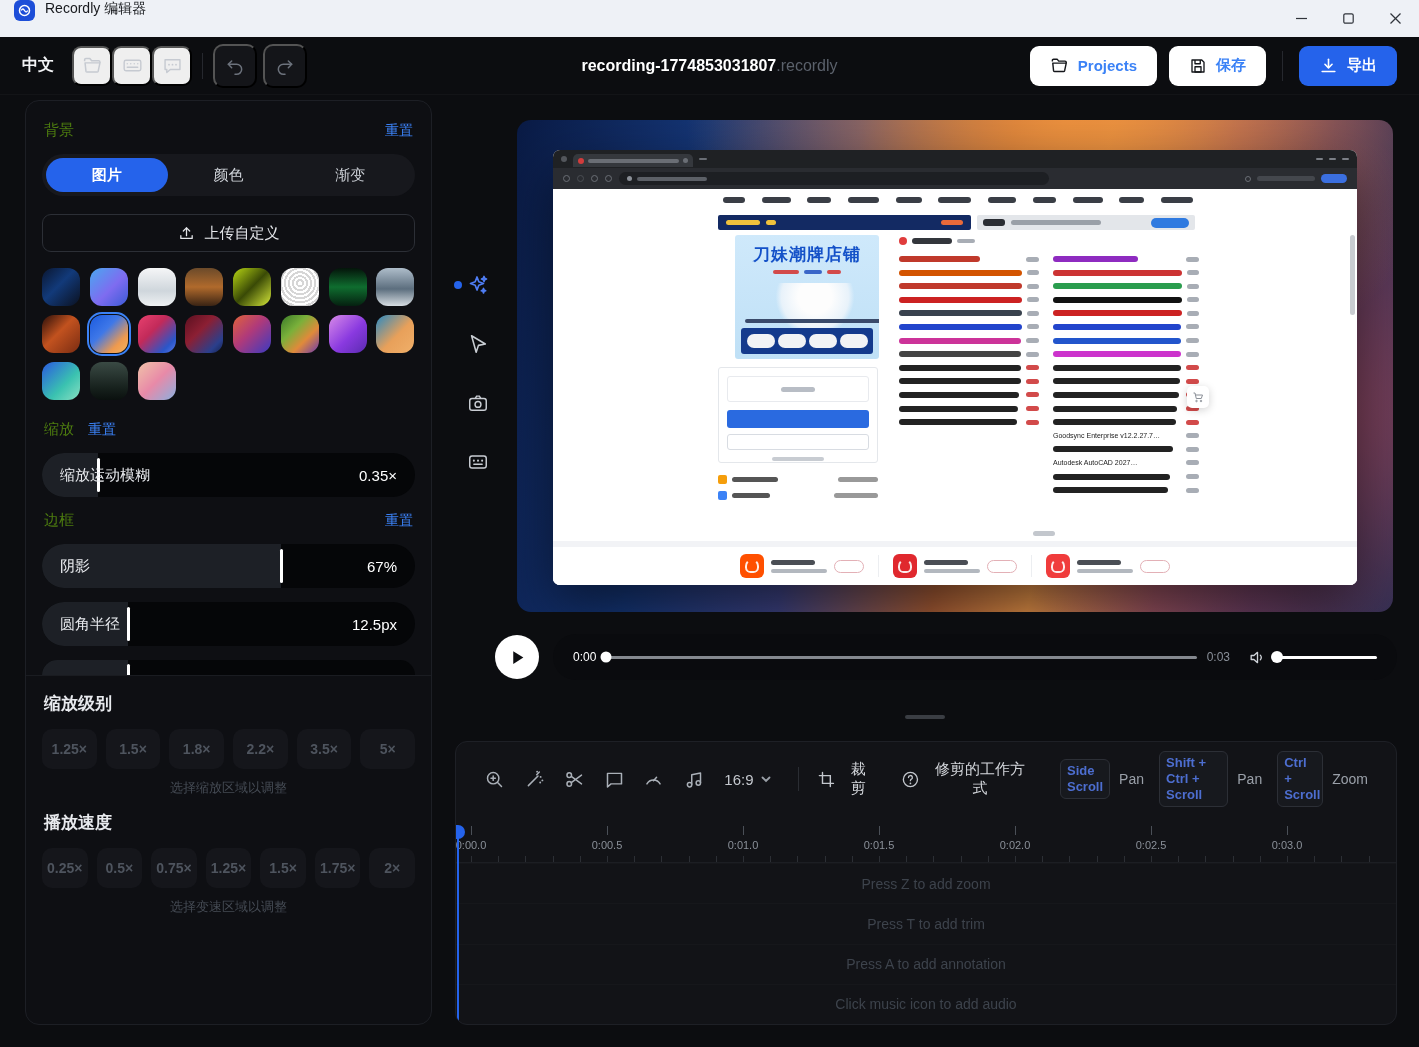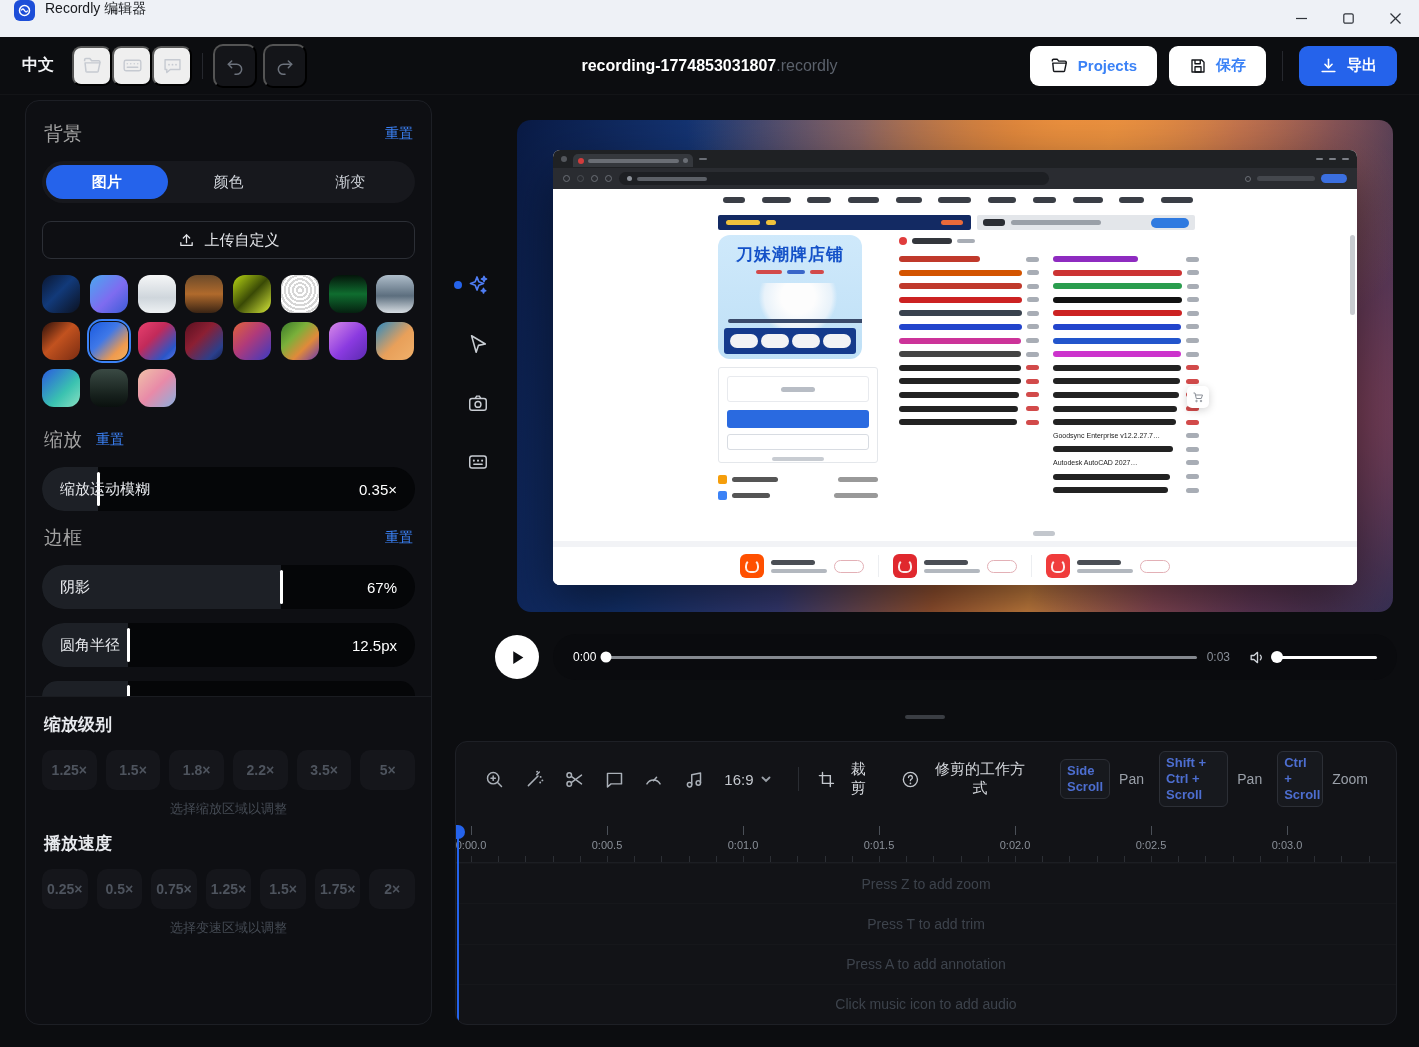--- a/index.html
+++ b/index.html
@@ -24,21 +24,21 @@
   .filename span{color:#5b616b;font-weight:normal}
   .tb-right{margin-left:auto;display:flex;align-items:center;gap:12px}
   .btn{height:40px;border-radius:9px;display:flex;align-items:center;gap:9px;padding:0 20px;font-size:15px;font-weight:bold;cursor:pointer;border:none}
   .btn-white{background:#ffffff;color:#3b82f6}
   .btn-blue{background:#2563eb;color:#fff}
   .tbr-divider{width:1px;height:30px;background:#26282e;margin:0 4px}
 
   
   .sidebar{position:absolute;left:25px;top:100px;width:407px;height:925px;background:#0e0f13;border:1px solid #1d1f25;border-radius:14px;padding:18px 16px;overflow:hidden}
   .sec-head{display:flex;align-items:center;margin:2px 2px 14px}
-  .sec-title{font-size:19px;color:#a3a3a3}
+  .sec-title{font-size:15px;color:#4d7c0f}
   .sec-title.big{font-size:17px;font-weight:bold;color:#e8eaee}
   .reset{font-size:14px;color:#3b82f6;cursor:pointer}
   .reset.right{margin-left:auto}
   .reset.inline{margin-left:14px}
   .slider{position:relative;height:44px;border-radius:22px;background:#050608;overflow:hidden;display:flex;align-items:center;justify-content:space-between;padding:0 18px;margin-bottom:14px}
   .slider .fill{position:absolute;left:0;top:0;bottom:0;background:#1d2026}
   .slider .handle{position:absolute;top:5px;bottom:5px;width:3px;border-radius:2px;background:#fff}
   .slider .lab,.slider .val{position:relative;z-index:1;font-size:15px}
   .slider .lab{color:#e8eaee}
   .slider .val{color:#fff}
@@ -72,21 +72,21 @@
   .b-tab{width:120px;height:13px;margin-top:3px;background:#35383d;border-radius:5px 5px 0 0;display:flex;align-items:center;gap:4px;padding:0 5px}
   .dot{border-radius:50%}
   .b-nav{height:21px;background:#2a2c31;display:flex;align-items:center;gap:7px;padding:0 10px}
   .b-url{flex:1;max-width:430px;height:13px;background:#1d1f23;border-radius:7px;display:flex;align-items:center;padding:0 8px;gap:5px}
   .bar{border-radius:3px}
   .b-page{position:relative;height:396px;background:#fff;overflow:hidden}
   .p-nav{position:absolute;left:170px;top:8px;width:470px;display:flex;justify-content:space-between}
   .p-promo{position:absolute;left:165px;top:26px;width:477px;height:15px;display:flex;gap:6px}
   .promo-navy{flex:1.15;background:#132a63;border-radius:2px;display:flex;align-items:center;gap:6px;padding:0 8px}
   .promo-gray{flex:1;background:#e3e6ea;border-radius:2px;display:flex;align-items:center;gap:6px;padding:0 6px}
-  .store{position:absolute;left:165px;top:46px;width:144px;height:124px;background:linear-gradient(180deg,#cfe9fb,#bfe0f6);border-radius:12px;overflow:hidden}
+  .store{position:absolute;left:182px;top:46px;width:144px;height:124px;background:linear-gradient(180deg,#cfe9fb,#bfe0f6);border-radius:3px;overflow:hidden}
   .store-title{text-align:center;font-size:17px;font-weight:bold;color:#1451c8;margin-top:8px;letter-spacing:1px}
   .store-sub{display:flex;justify-content:center;gap:5px;margin-top:4px}
   .store-person{position:absolute;left:34px;top:48px;width:92px;height:46px;background:radial-gradient(circle at 50% 30%,#fdfdfd 0 30%,#e8f2fa 60%,transparent 70%)}
   .store-strip{position:absolute;left:6px;bottom:5px;right:6px;height:26px;background:#143a8c;border-radius:3px;display:flex;align-items:center;justify-content:space-around;padding:0 4px}
   .shoe{width:28px;height:14px;background:#f2f3f5;border-radius:7px}
   .login{position:absolute;left:165px;top:178px;width:160px;height:96px;border:1px solid #e4e7eb;border-radius:3px;padding:8px}
   .login-box{height:26px;border:1px solid #e8eaee;border-radius:3px;display:flex;align-items:center;justify-content:center}
   .login-btn{height:18px;background:#2a6ae0;border-radius:3px;margin-top:8px}
   .login-btn2{height:16px;border:1px solid #d8dce2;border-radius:3px;margin-top:6px}
   .p-linkrow{position:absolute;left:165px;width:160px;display:flex;align-items:center;gap:5px}

